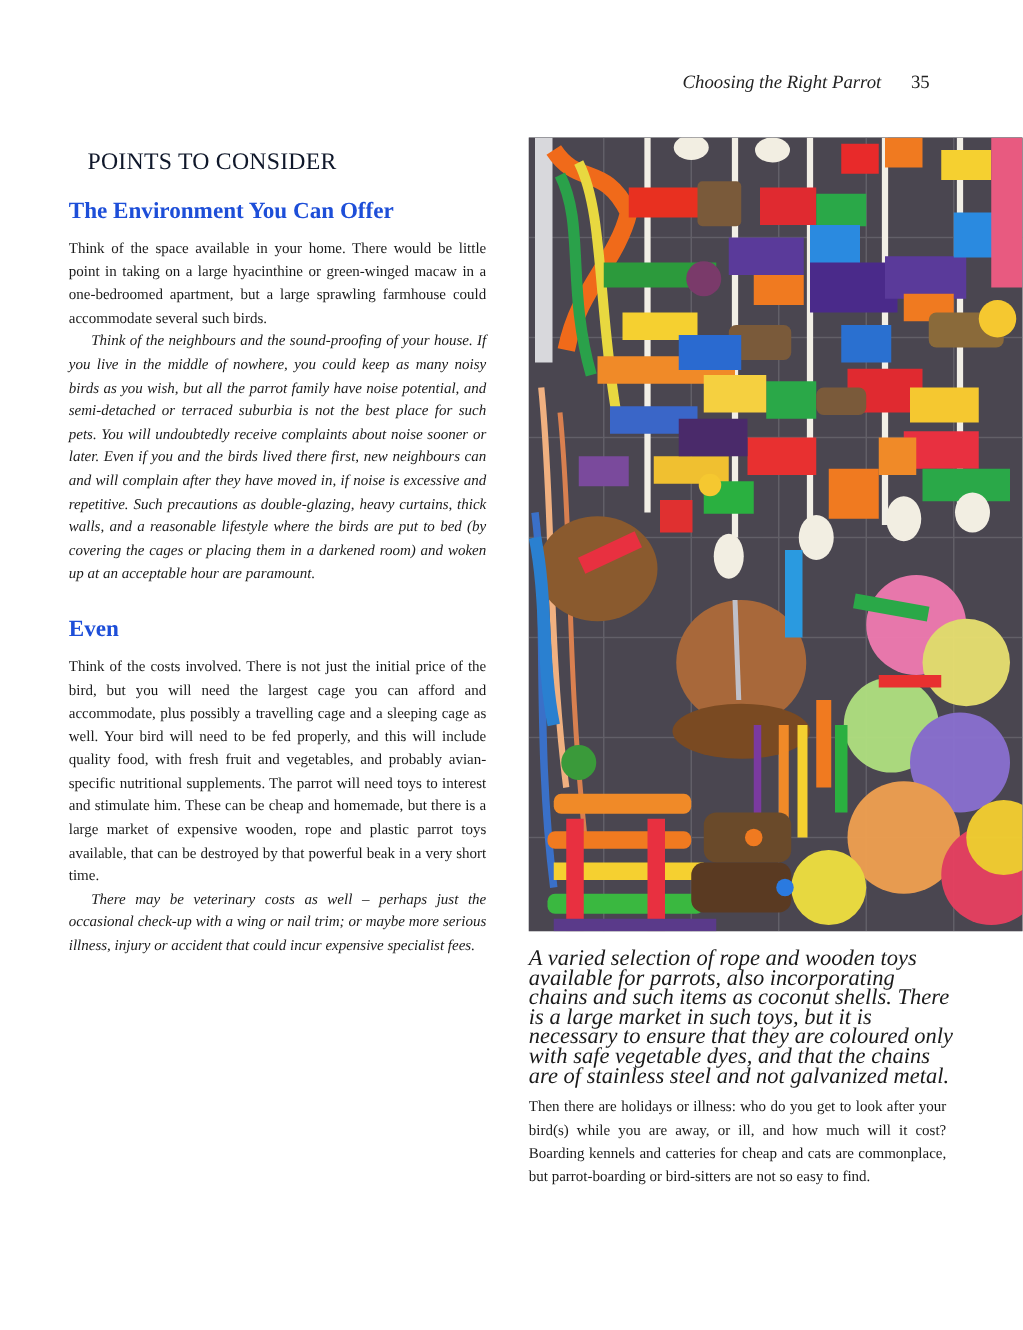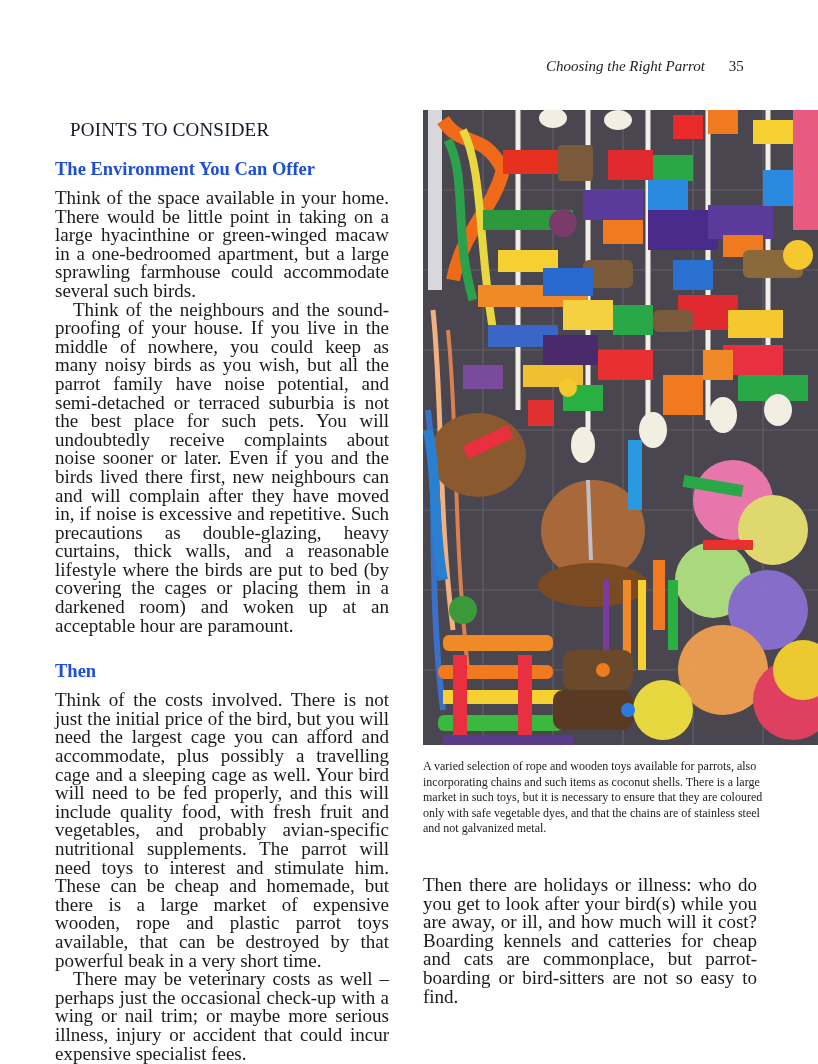--- a/index.html
+++ b/index.html
@@ -17,54 +17,54 @@
     position: absolute; left: 55px; top: 103px; width: 334px;
   }
   .h1 {
     font-size: 19px; font-weight: normal; color: #0f172a; margin: 15px; line-height: 24px; letter-spacing: 0.2px;
   }
   .h2 {
     font-size: 18.5px; font-weight: bold; color: #1d4ed8; margin: 4px 0 8px 0; line-height: 24px;
   }
   .h2.costs { margin-top: 24px; }
   p.body {
-    margin: 0; font-size: 19px; line-height: 18.6px; text-align: justify; hyphens: manual;
-  }
-  p.body.indent { text-indent: 18px; }
+    margin: 0; font-size: 12px; line-height: 18.6px; text-align: justify; hyphens: manual;
+  }
+  p.body.indent { text-indent: 18px; font-style: italic; }
 
   .photo {
     position: absolute; left: 423px; top: 110px; width: 395px; height: 635px; overflow: hidden;
     background: #3a3a40;
   }
   .photo svg { display: block; }
 
   .caption {
     position: absolute; left: 423px; top: 759px; width: 340px;
-    font-size: 12px; line-height: 15.6px; color: #1a1a1a;
+    font-size: 18px; line-height: 15.6px; font-style: italic; color: #1a1a1a;
   }
   .col-right-text {
     position: absolute; left: 423px; top: 876px; width: 334px;
   }
 </style>
 </head>
 <body>
 
 <div class="running-head">
   <span class="title">Choosing the Right Parrot</span>
   <span class="pagenum">35</span>
 </div>
 
 <div class="col-left">
   <h1 class="h1">POINTS TO CONSIDER</h1>
 
   <h2 class="h2">The Environment You Can Offer</h2>
   <p class="body">Think of the space available in your home. There would be little point in taking on a large hyacin­thine or green-winged macaw in a one-bedroomed apartment, but a large sprawling farmhouse could accommodate several such birds.</p>
   <p class="body indent">Think of the neighbours and the sound-proofing of your house. If you live in the middle of nowhere, you could keep as many noisy birds as you wish, but all the parrot family have noise potential, and semi-detached or terraced suburbia is not the best place for such pets. You will undoubtedly receive complaints about noise sooner or later. Even if you and the birds lived there first, new neighbours can and will complain after they have moved in, if noise is excessive and repetitive. Such precautions as double-glazing, heavy curtains, thick walls, and a reasonable lifestyle where the birds are put to bed (by covering the cages or placing them in a dark­ened room) and woken up at an acceptable hour are paramount.</p>
 
-  <h2 class="h2 costs">Then</h2>
+  <h2 class="h2 costs">Even</h2>
   <p class="body">Think of the costs involved. There is not just the initial price of the bird, but you will need the largest cage you can afford and accommodate, plus possibly a travelling cage and a sleeping cage as well. Your bird will need to be fed properly, and this will include quality food, with fresh fruit and vegetables, and probably avian-specific nutritional supplements. The parrot will need toys to interest and stimulate him. These can be cheap and home­made, but there is a large market of expensive wooden, rope and plastic parrot toys available, that can be destroyed by that powerful beak in a very short time.</p>
   <p class="body indent">There may be veterinary costs as well – perhaps just the occasional check-up with a wing or nail trim; or maybe more serious illness, injury or accident that could incur expensive specialist fees.</p>
 </div>
 
 <div class="photo" title="Colourful rope and wooden parrot toys hanging on a wire rack">
   <svg width="395" height="635" viewBox="0 0 395 635" xmlns="http://www.w3.org/2000/svg">
     <rect width="395" height="635" fill="#4a4650"></rect>
 
     <g stroke="#6d6a72" stroke-width="1.2" opacity="0.7">
       <line x1="0" y1="80" x2="395" y2="80"></line>

